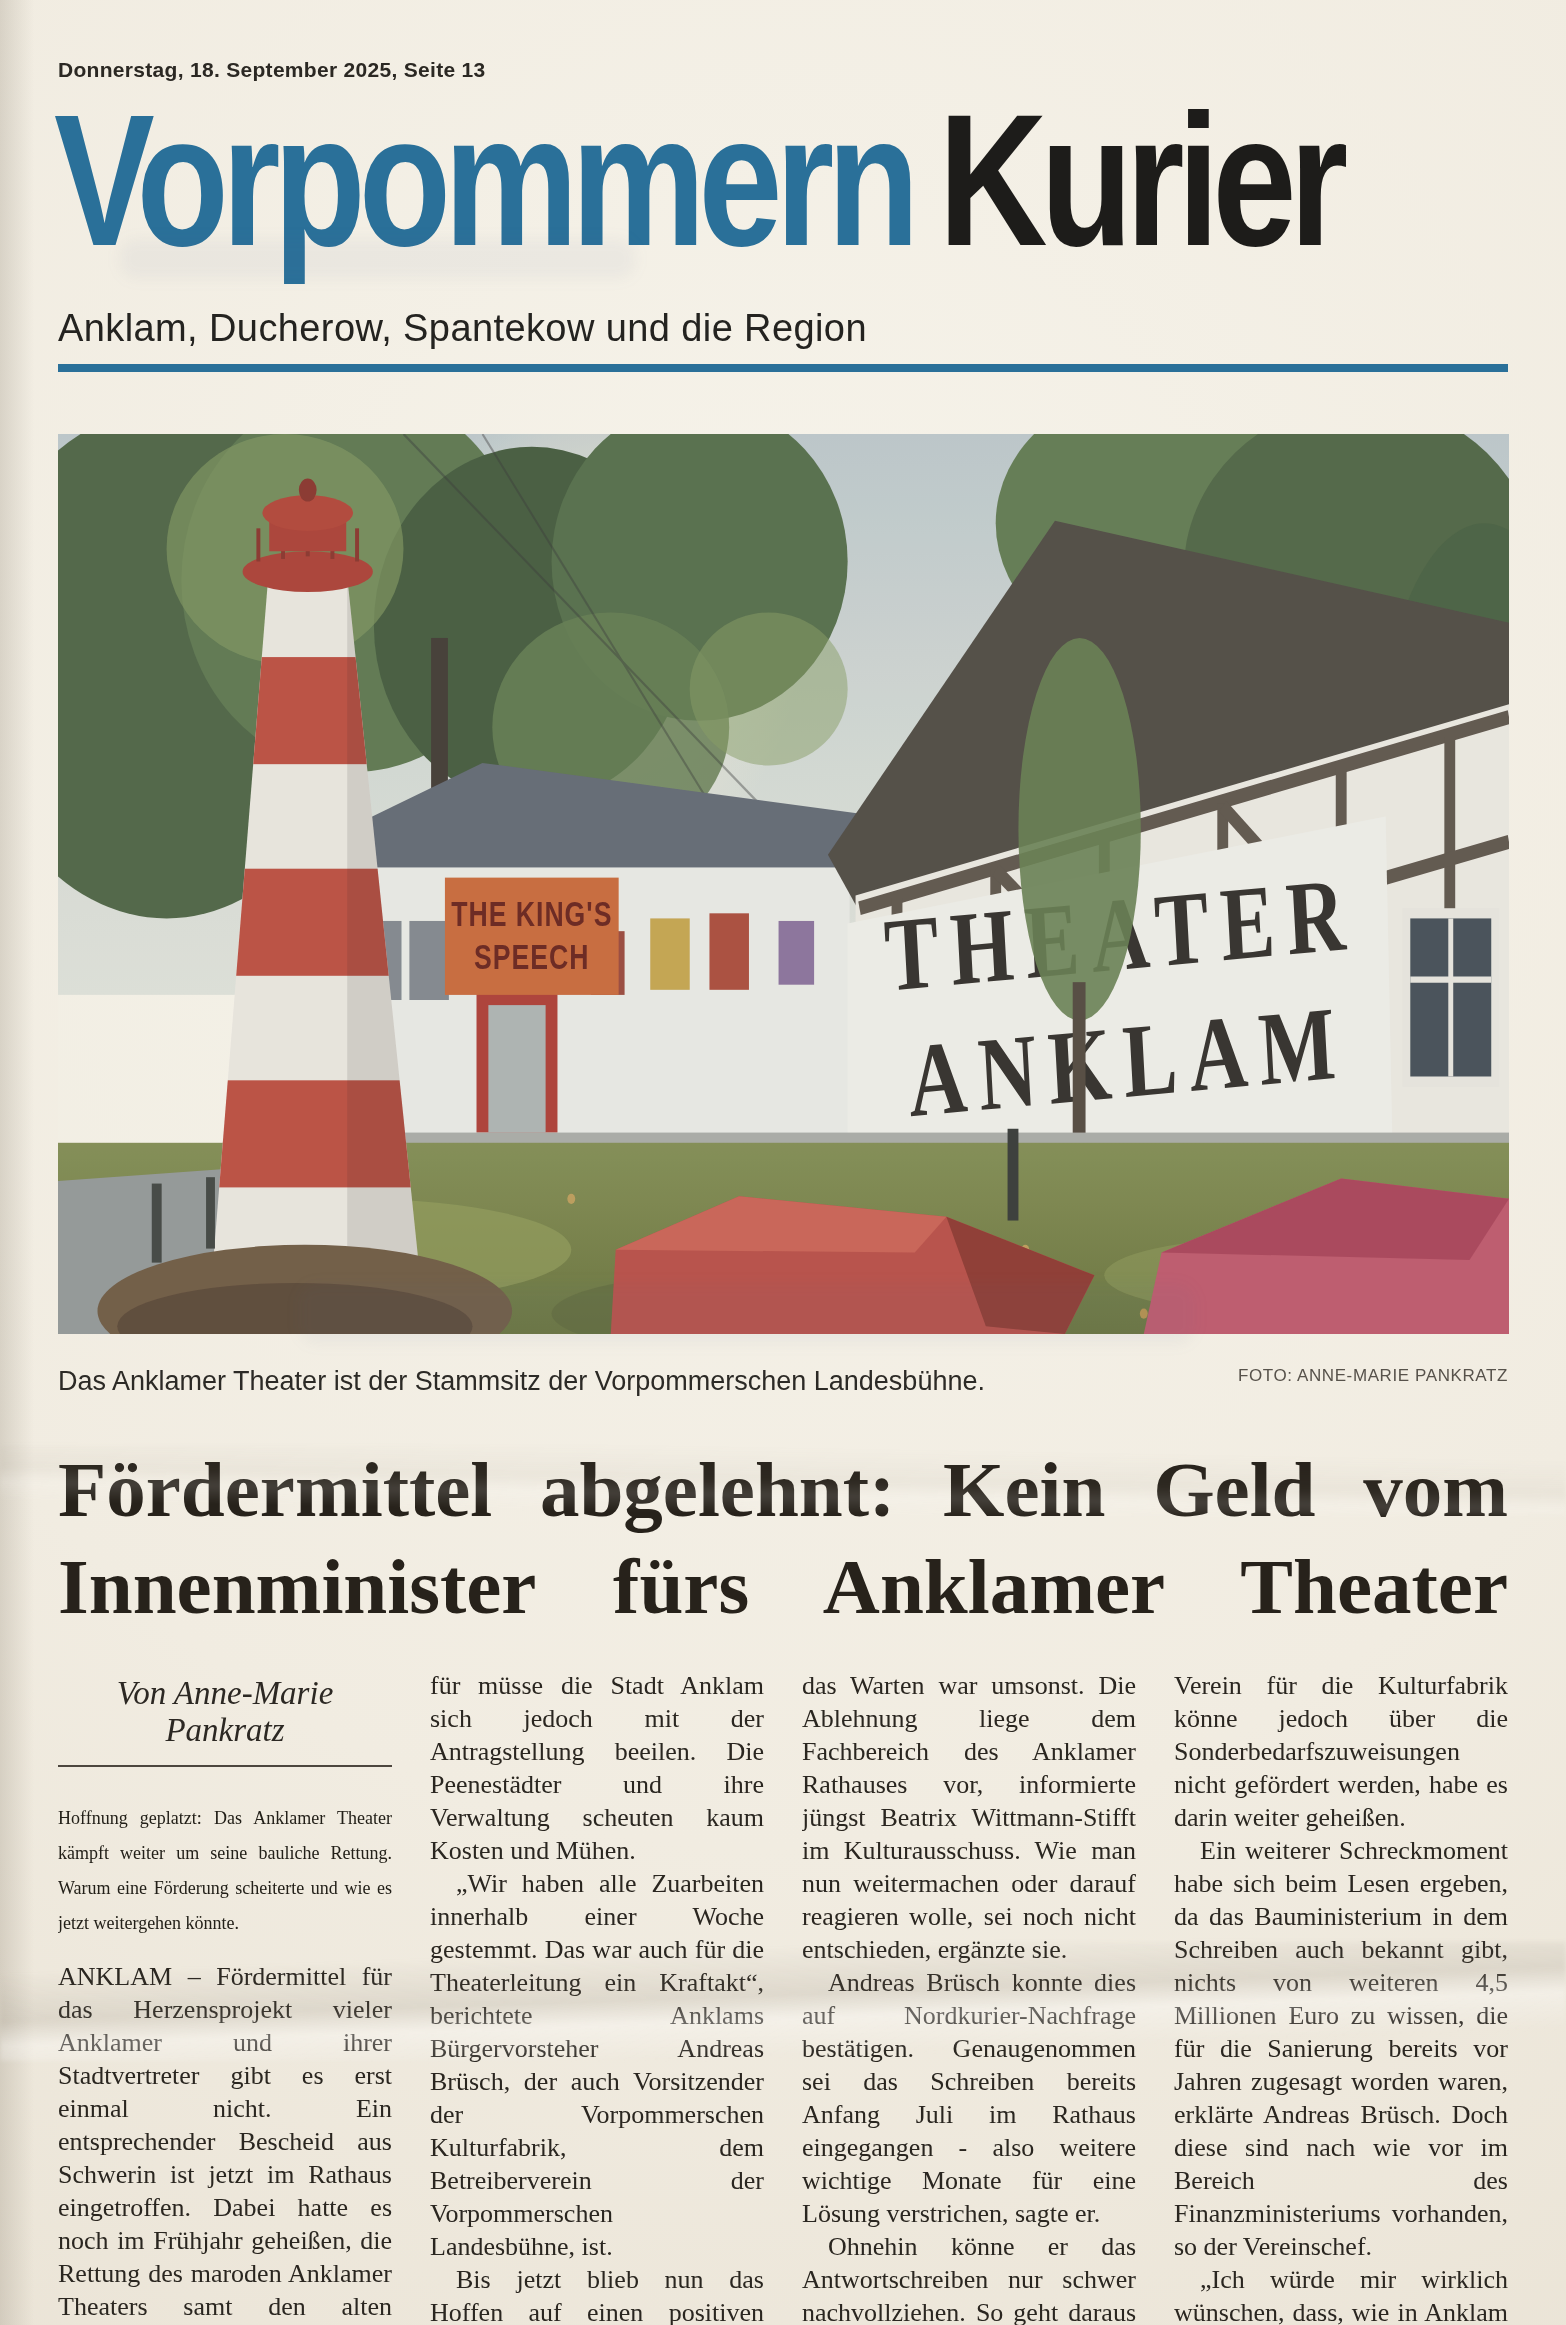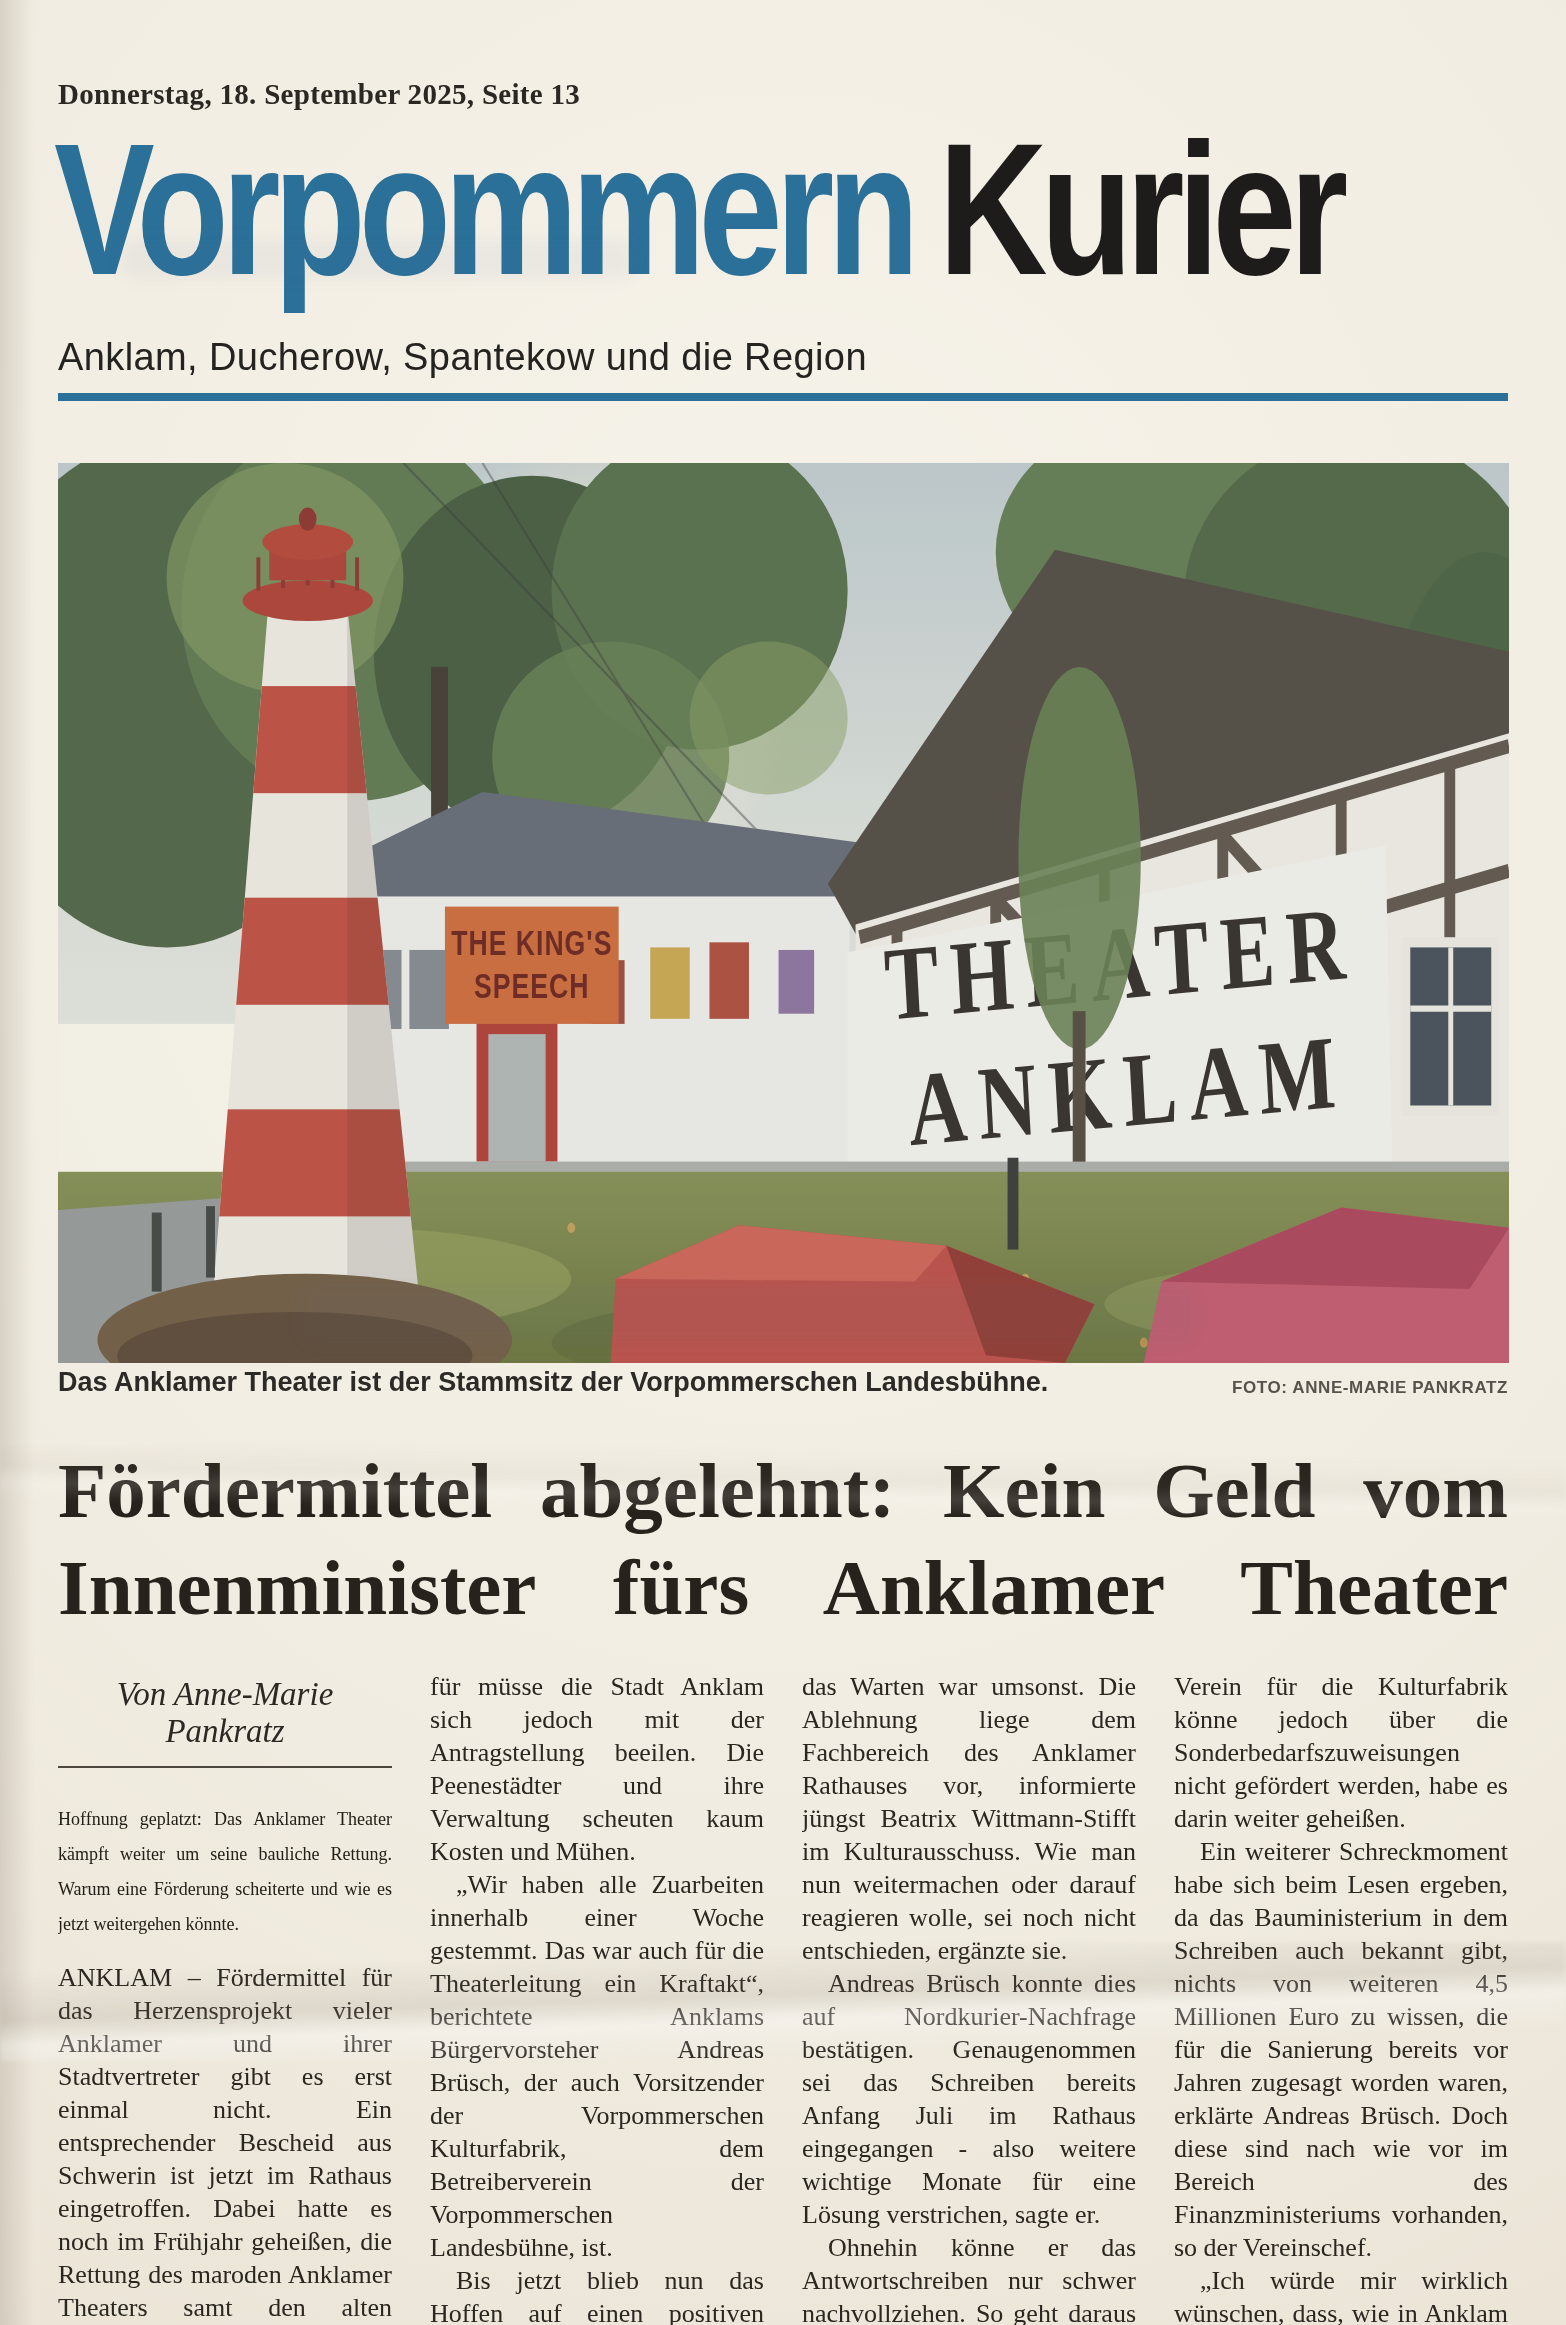--- a/index.html
+++ b/index.html
@@ -16,37 +16,37 @@
     background:linear-gradient(90deg, rgba(125,115,98,.22), rgba(125,115,98,0));pointer-events:none;}
   .crease{position:absolute;left:0;width:100%;pointer-events:none;filter:blur(2px);}
   .crease.c1{top:1942px;height:119px;
     background:linear-gradient(178deg, rgba(0,0,0,0) 18%, rgba(138,130,116,.17) 46%, rgba(255,255,255,.32) 60%, rgba(0,0,0,0) 82%);}
   .crease.c2{top:1445px;height:70px;opacity:.55;
     background:linear-gradient(181deg, rgba(0,0,0,0) 15%, rgba(138,130,116,.13) 50%, rgba(255,255,255,.25) 66%, rgba(0,0,0,0) 85%);}
   .ghost{position:absolute;pointer-events:none;filter:blur(7px);background:rgba(96,118,140,.055);border-radius:18px;}
   .g1{left:299px;top:1284px;width:896px;height:60px;}
   .g2{left:119px;top:239px;width:517px;height:40px;}
 
-  .dateline{margin:78px 58px 0;font-family:Liberation Serif, serif;
-    font-size:29px;font-weight:bold;letter-spacing:0.3px;color:#2b2823;}
+  .dateline{margin:58px 58px 0;font-family:Liberation Sans, sans-serif;
+    font-size:21px;font-weight:bold;letter-spacing:0.3px;color:#2b2823;}
   .masthead{margin:4px 54px 0;height:207px;line-height:1;white-space:nowrap;
     font-family:"Liberation Sans","DejaVu Sans",sans-serif;font-weight:bold;
     font-size:151px;letter-spacing:-7px;transform:scaleY(1.24);transform-origin:left top;}
   .masthead .w1{color:#2a7099;}
   .masthead .w2{color:#1d1c1a;margin-left:26px;}
   .regionline{margin:14px 58px 0;font-family:"Liberation Sans","DejaVu Sans",sans-serif;
     font-size:38px;color:#242320;letter-spacing:0.4px;}
   .bluerule{margin:14px 58px 0;height:8px;background:#2a7099;border:none;}
 
   .photo-wrap{position:relative;margin:62px 58px 0;width:1451px;height:900px;
     overflow:hidden;filter:saturate(.88) contrast(.96);}
   .photo-wrap svg{display:block;width:100%;height:100%;}
 
-  .caption-row{margin:4px 58px 0;display:flex;justify-content:space-between;align-items:flex-end;
-    font-family:"Liberation Sans","DejaVu Sans",sans-serif;font-weight:bold;}
+  .caption-row{margin:32px 58px 0;display:flex;justify-content:space-between;align-items:flex-start;
+    font-family:"Liberation Sans","DejaVu Sans",sans-serif;}
   .caption{font-size:27px;color:#2c2a26;}
   .credit{font-size:17px;letter-spacing:0.6px;color:#57524b;}
 
   .headline{margin:44px 58px 0;font-weight:bold;color:#27221b;
     font-size:79px;line-height:1.23;}
   .headline .hl-line{display:block;text-align:justify;text-align-last:justify;}
 
   .body-grid{margin:34px 58px 0;height:896px;overflow:hidden;
     display:grid;grid-template-columns:repeat(4,1fr);column-gap:38px;}
   .col{overflow:hidden;}

